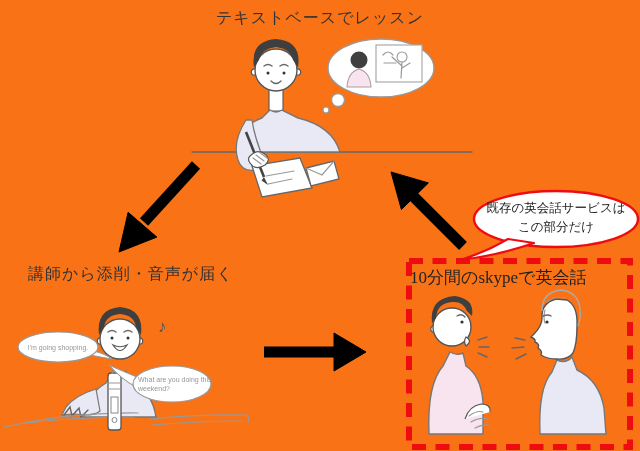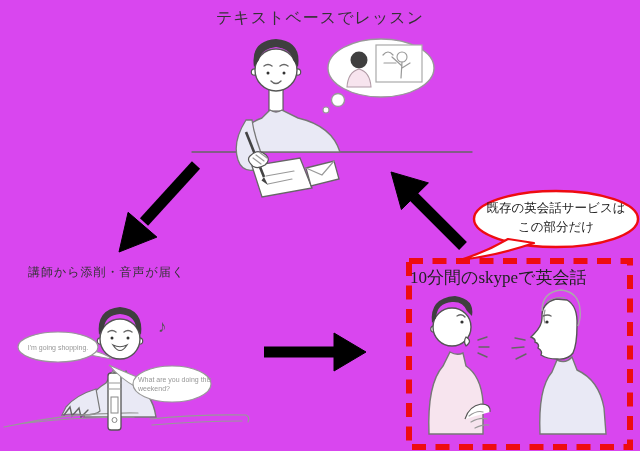--- a/index.html
+++ b/index.html
@@ -1,23 +1,23 @@
 <!DOCTYPE html>
 <html style="--accent-red: #ee0c11; --arrow-black: #000000; --ink: #333333; --shirt-lavender: #e9e9f5; --shirt-pink: #f7e4ee; --hair-dark: #3f3f3f;"><head>
 <meta charset="utf-8">
 <style>
   html,body{margin:0;padding:0;background:#fff;}
   .stage{
-    position:relative;width:640px;height:451px;background:#d946ef;overflow:hidden;
+    position:relative;width:640px;height:451px;background:#f97316;overflow:hidden;
     font-family:"Liberation Sans","DejaVu Sans",sans-serif;color:#333;
   }
   .abs{position:absolute;}
   .label{position:absolute;color:#333;white-space:nowrap;z-index:5;}
   .top-label{left:158px;top:8px;width:324px;text-align:center;font-size:16px;letter-spacing:1px;}
-  .left-label{left:28px;top:264px;font-size:12px;letter-spacing:1px;text-align:center;}
+  .left-label{left:28px;top:264px;font-size:16px;letter-spacing:1px;text-align:center;}
   .right-label{
     left:410px;top:266px;width:220px;text-align:left;font-size:17px;
     font-family:"Liberation Serif","DejaVu Serif",serif;color:#222;
   }
   .callout-text{
     position:absolute;left:466px;top:199px;width:180px;text-align:center;
     font-size:12.5px;line-height:19px;color:#222;z-index:6;
   }
   svg{position:absolute;}
   .sk{stroke:#666;stroke-width:1.4;fill:none;stroke-linecap:round;}

